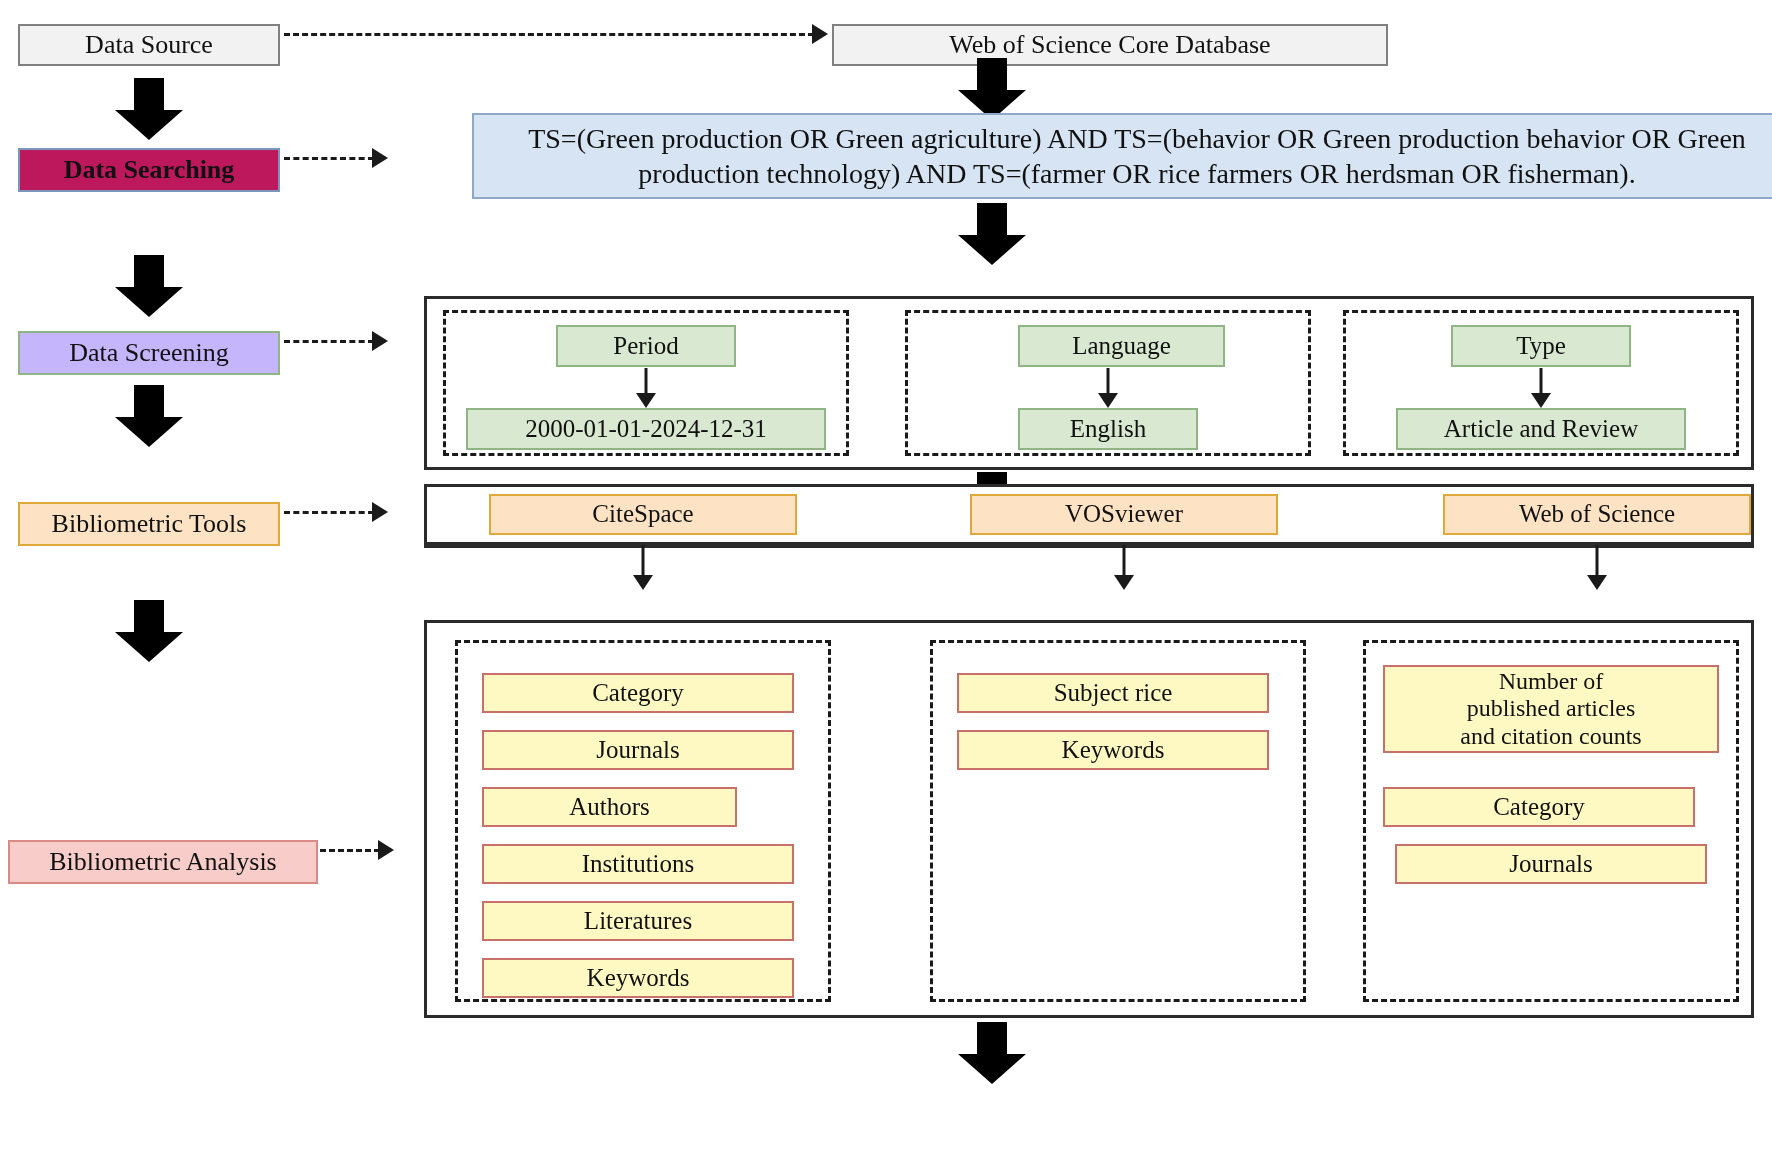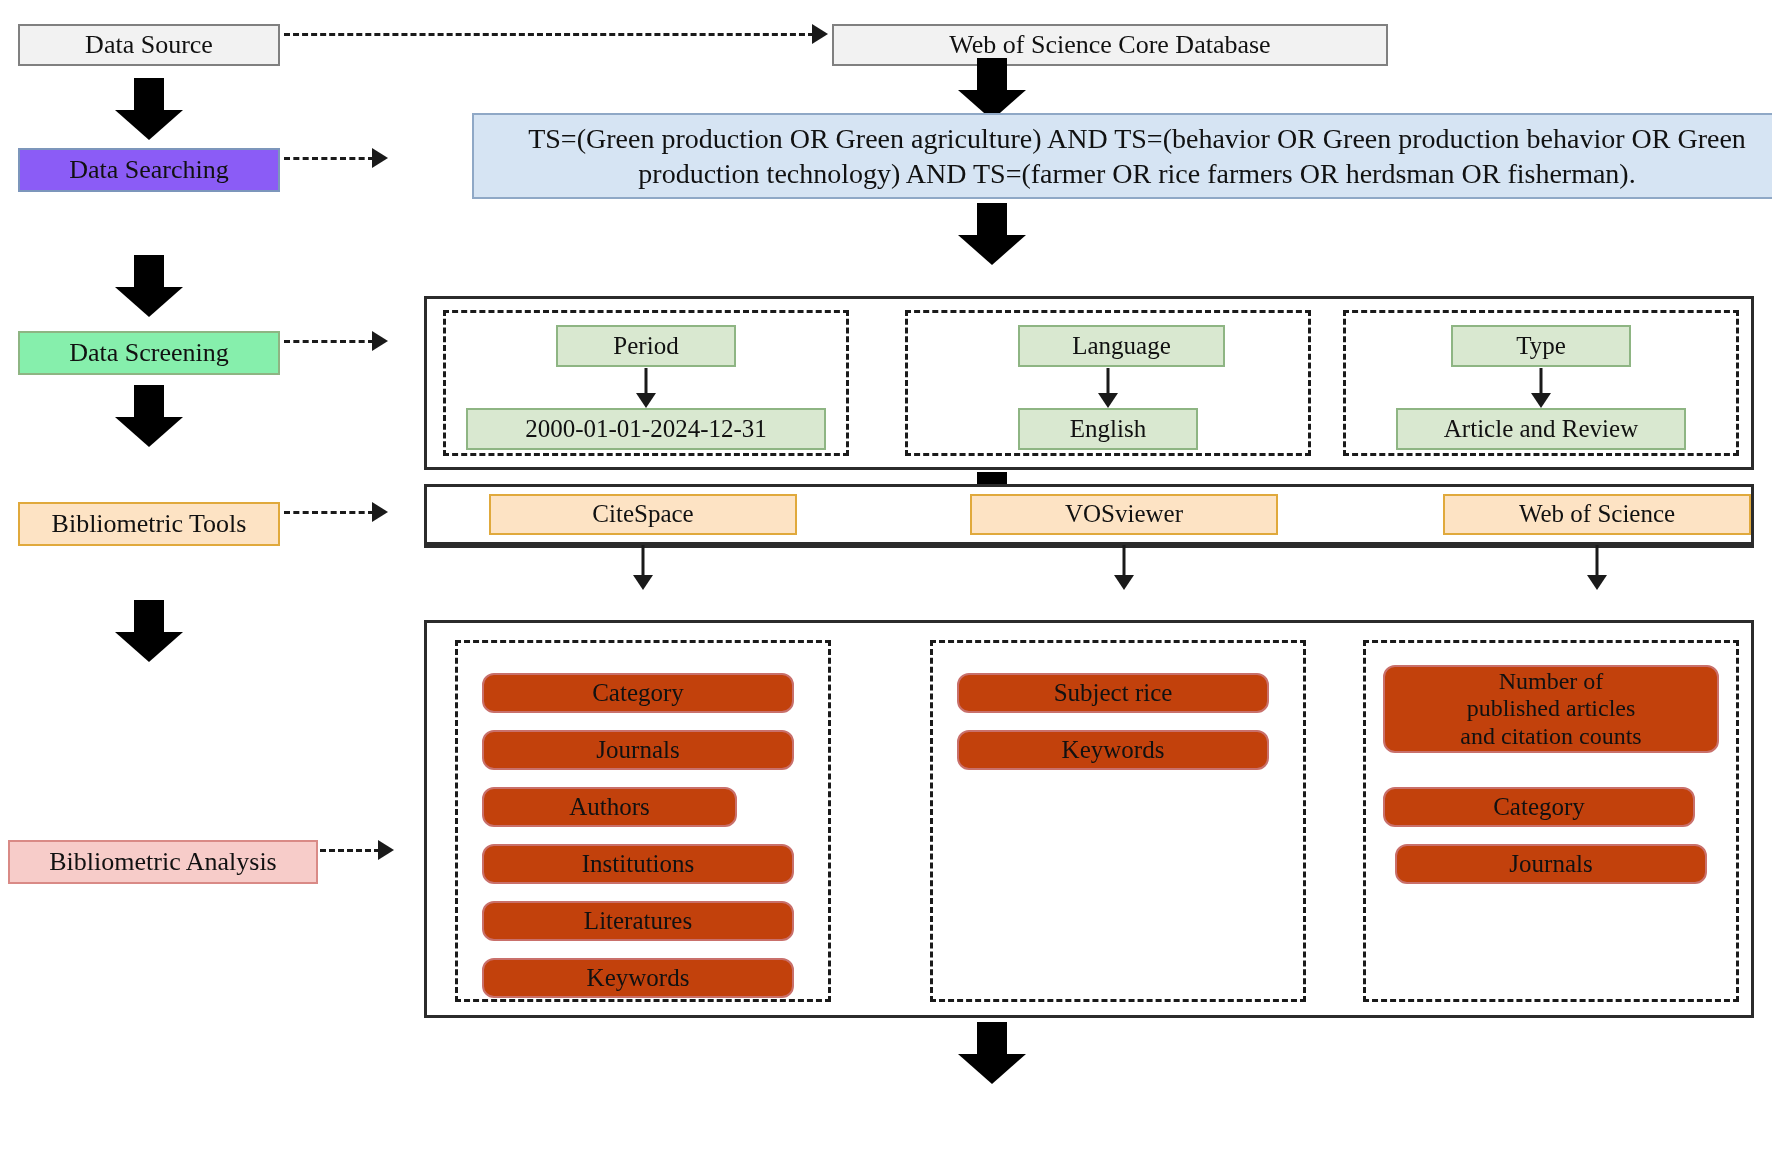--- a/index.html
+++ b/index.html
@@ -32,22 +32,22 @@
   }
 
   
   .chip {
     border-width: 2px;
     border-style: solid;
     font-size: 26px;
     margin-top: 12px;
   }
   .chip-grey   { background: #f2f2f2; border-color: #808080; }
-  .chip-blue   { background: #8b5cf6; border-color: #7c96bb; }
-  .chip-green  { background: #86efac; border-color: #8eb583; }
+  .chip-blue   { background: #be185d; border-color: #7c96bb; font-weight: bold; }
+  .chip-green  { background: #c4b5fd; border-color: #8eb583; }
   .chip-orange { background: #fde3c4; border-color: #e0a93c; }
   .chip-red    { background: #f7ccc9; border-color: #d98a86; }
 
   
   .panel {
     position: absolute;
     box-sizing: border-box;
     border: 3px solid #2b2b2b;
     background: #ffffff;
   }
@@ -69,21 +69,21 @@
     justify-content: center;
     text-align: center;
     border-width: 2px;
     border-style: solid;
     font-size: 25px;
     line-height: 1.14;
     white-space: pre-line;
   }
   .item-green  { background: #d9e8d0; border-color: #8eb583; }
   .item-orange { background: #fde3c4; border-color: #e0a93c; }
-  .item-red    { background: #c2410c; border-color: #c9706b; border-radius: 12px; }
+  .item-red    { background: #fef9c3; border-color: #c9706b; }
 
   .query {
     position: absolute;
     box-sizing: border-box;
     background: #d6e4f3;
     border: 2px solid #8fa8c6;
     display: flex;
     align-items: center;
     justify-content: center;
     text-align: center;

